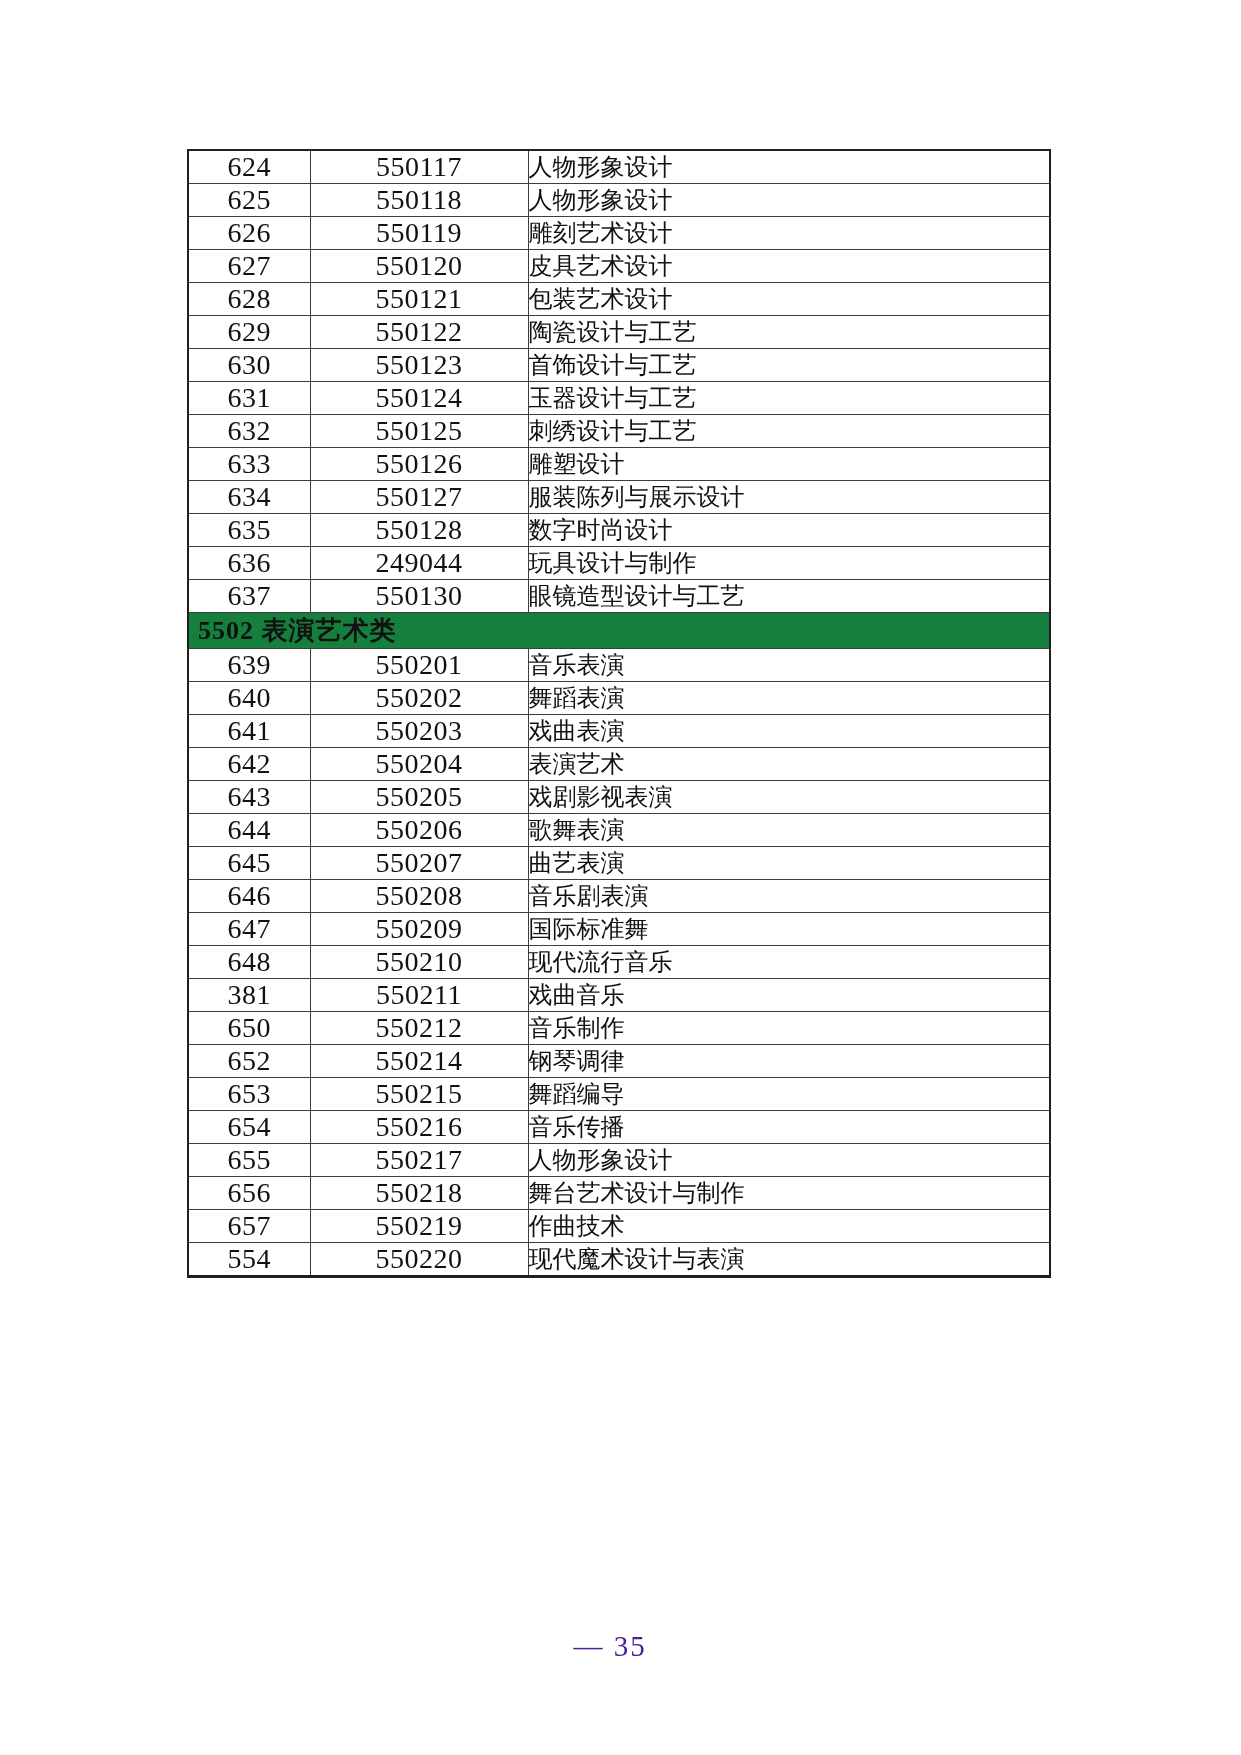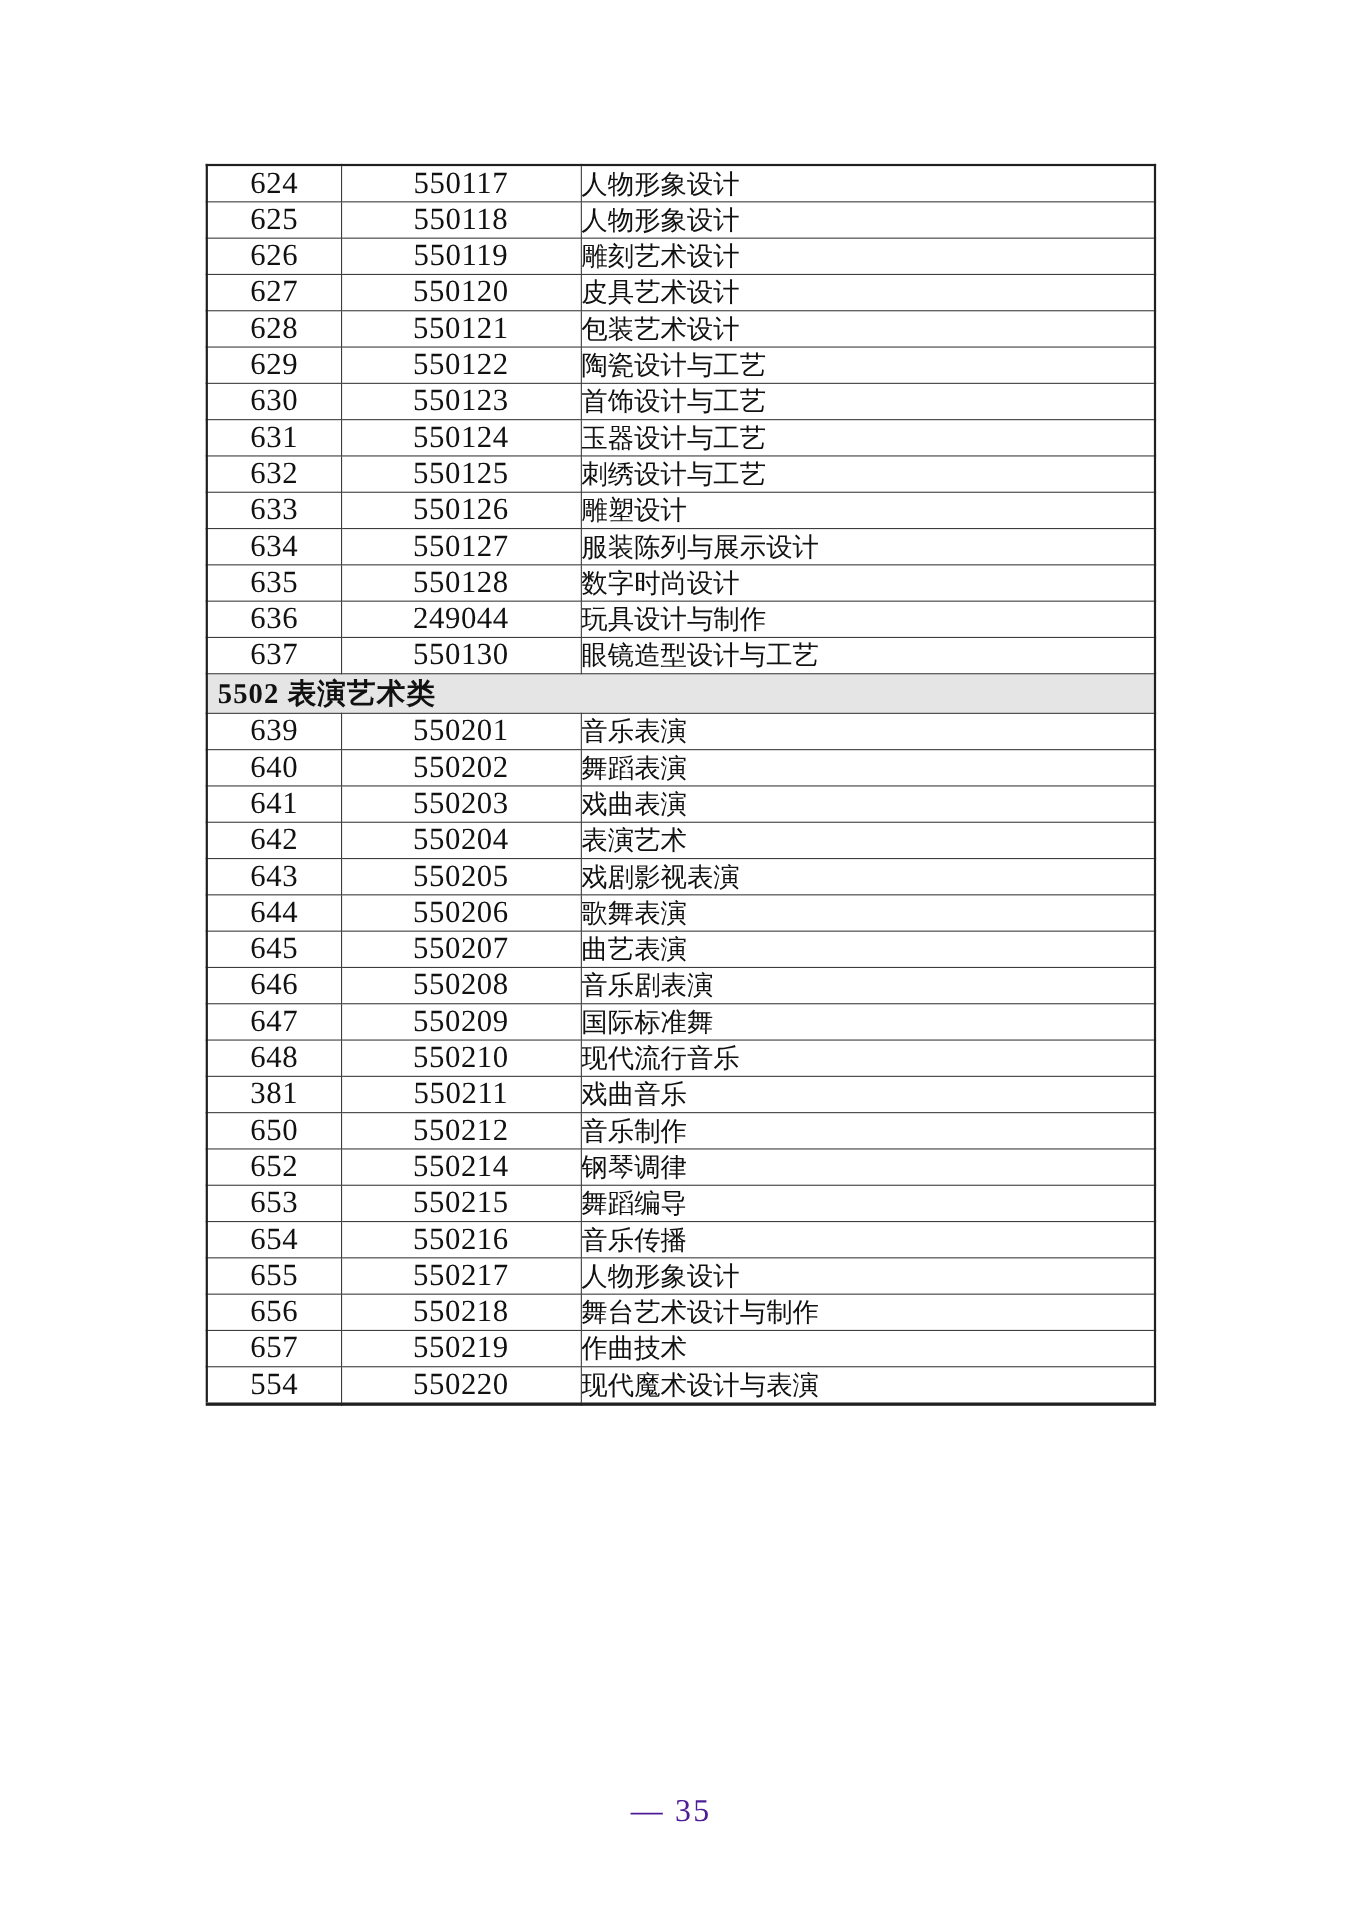--- a/index.html
+++ b/index.html
@@ -66,21 +66,21 @@
     position: absolute;
     top: 1630px;
     left: 0;
     width: 1220px;
     text-align: center;
     font-size: 29px;
     color: #4c1d95;
     letter-spacing: 2px;
   }
 </style>
-<style>tr.section-header-row td{background:#e5e5e5;}table.major-table{border-color:#1f1f1f;}table.major-table td{border-color:#3d3d3d;}body{color:#111111;background:#ffffff;}</style></head>
+<style>tr.section-header-row td{background:#15803d;}table.major-table{border-color:#1f1f1f;}table.major-table td{border-color:#3d3d3d;}body{color:#111111;background:#ffffff;}</style></head>
 <body>
 
 <div class="page">
 
   <table class="major-table">
     <colgroup>
       <col class="col-seq">
       <col class="col-code">
       <col class="col-name">
     </colgroup>

